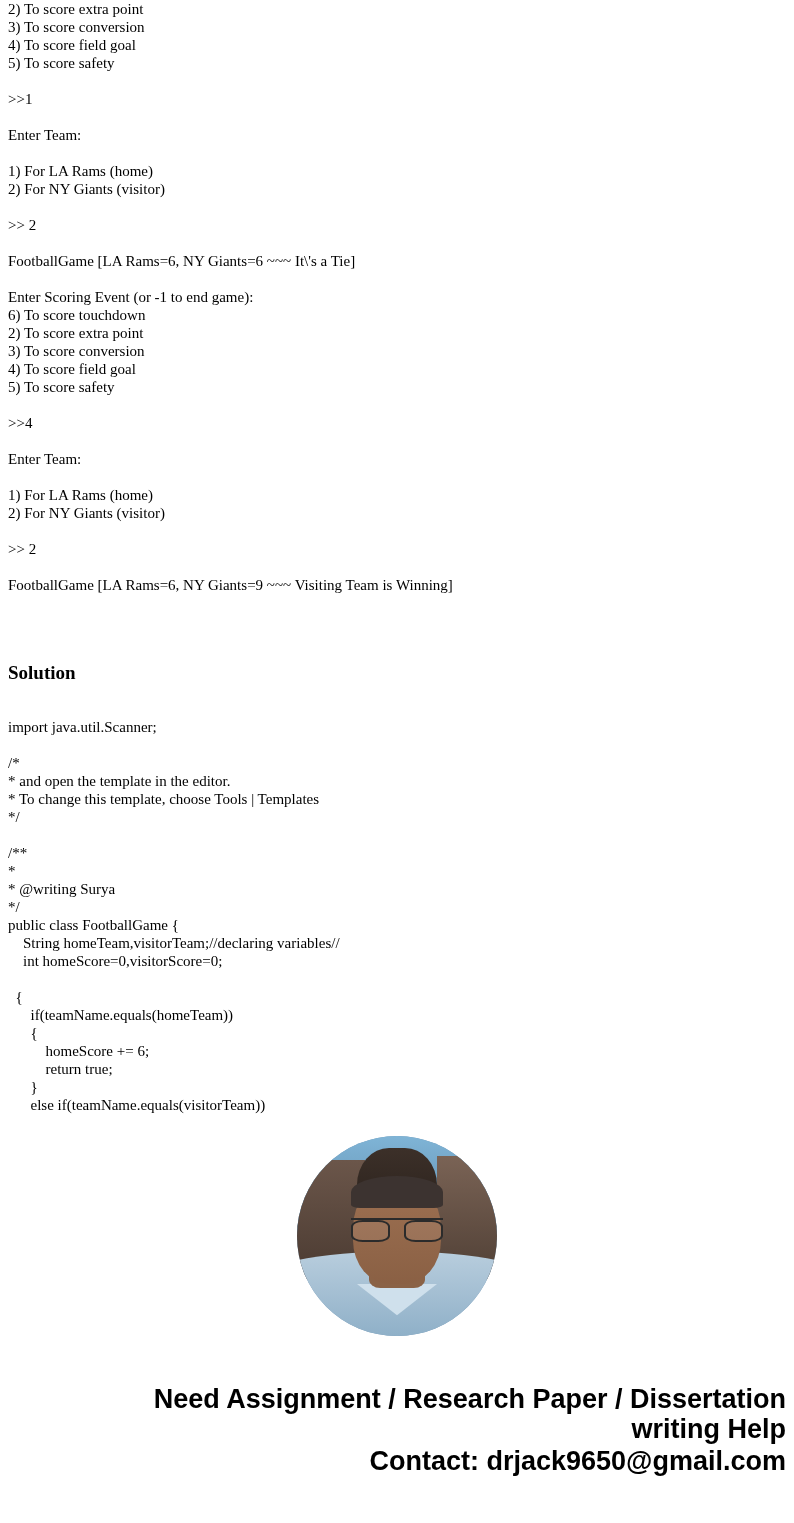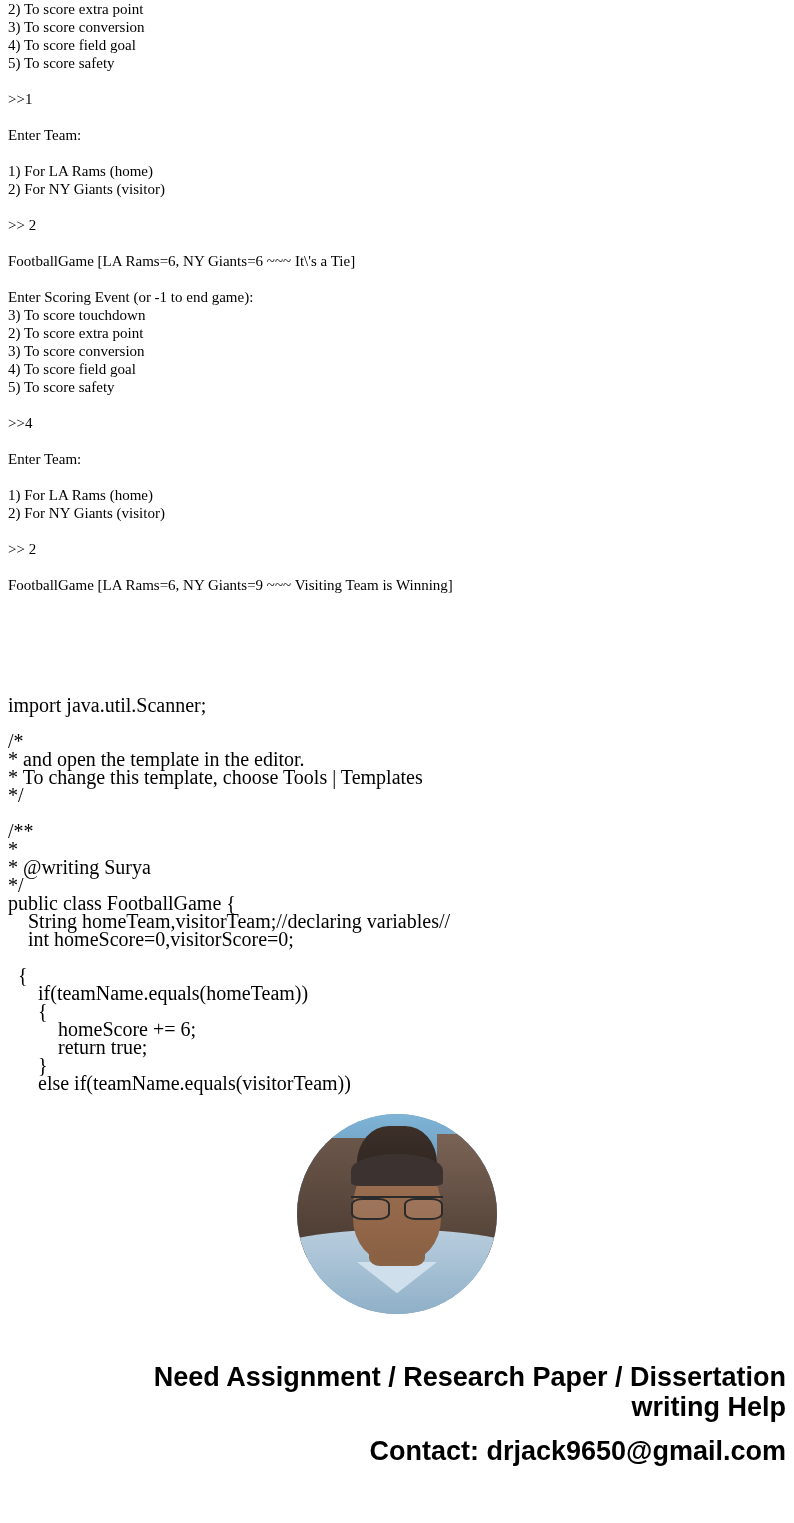--- a/index.html
+++ b/index.html
@@ -40,21 +40,21 @@
     font-size: 19px;
     font-weight: bold;
     margin: 0;
     line-height: 22px;
     font-family: "Liberation Serif", serif;
   }
   .code-line {
     line-height: 18px;
     white-space: pre;
     font-family: "Liberation Serif", serif;
-    font-size: 20px;
+    font-size: 15px;
   }
   .avatar-wrap {
     display: flex;
     justify-content: center;
     margin-top: 22px;
   }
   .avatar {
     width: 200px;
     height: 200px;
     border-radius: 50%;
@@ -157,21 +157,21 @@
   .avatar .glasses:after { right: 0; }
   .footer {
     margin-top: 48px;
     text-align: right;
     font-family: "Liberation Sans", sans-serif;
     font-weight: bold;
     font-size: 27px;
     line-height: 30px;
     color: #000;
   }
-  .footer .l3 { margin-top: 14px; }
+  .footer .l3 { margin-top: 2px; }
 </style>
 </head>
 <body>
 
 <div class="page">
 
   <div>
     <div class="line">2) To score extra point</div>
     <div class="line">3) To score conversion</div>
     <div class="line">4) To score field goal</div>
@@ -189,21 +189,21 @@
   <div class="line">2) For NY Giants (visitor)</div>
 
   <div class="blank"></div>
   <div class="line">&gt;&gt; 2</div>
 
   <div class="blank"></div>
   <div class="line bold">FootballGame [LA Rams=6, NY Giants=6 ~~~ It\'s a Tie]</div>
 
   <div class="blank"></div>
   <div class="line">Enter Scoring Event (or -1 to end game):</div>
-  <div class="line">3) To score touchdown</div>
+  <div class="line">6) To score touchdown</div>
   <div class="line">2) To score extra point</div>
   <div class="line">3) To score conversion</div>
   <div class="line">4) To score field goal</div>
   <div class="line">5) To score safety</div>
 
   <div class="blank"></div>
   <div class="line">&gt;&gt;4</div>
 
   <div class="blank"></div>
   <div class="line">Enter Team:</div>
@@ -214,20 +214,21 @@
 
   <div class="blank"></div>
   <div class="line">&gt;&gt; 2</div>
 
   <div class="blank"></div>
   <div class="line bold">FootballGame [LA Rams=6, NY Giants=9 ~~~ Visiting Team is Winning]</div>
 
   <div class="gap-lg"></div>
   <div class="gap-lg"></div>
 
+  <h2 class="solution">Solution</h2>
 
   <div class="gap-lg"></div>
 
   <div>
     <div class="code-line">import java.util.Scanner;</div>
     <div class="code-line blank"></div>
     <div class="code-line">/*</div>
     <div class="code-line">* and open the template in the editor.</div>
     <div class="code-line">* To change this template, choose Tools | Templates</div>
     <div class="code-line">*/</div>

